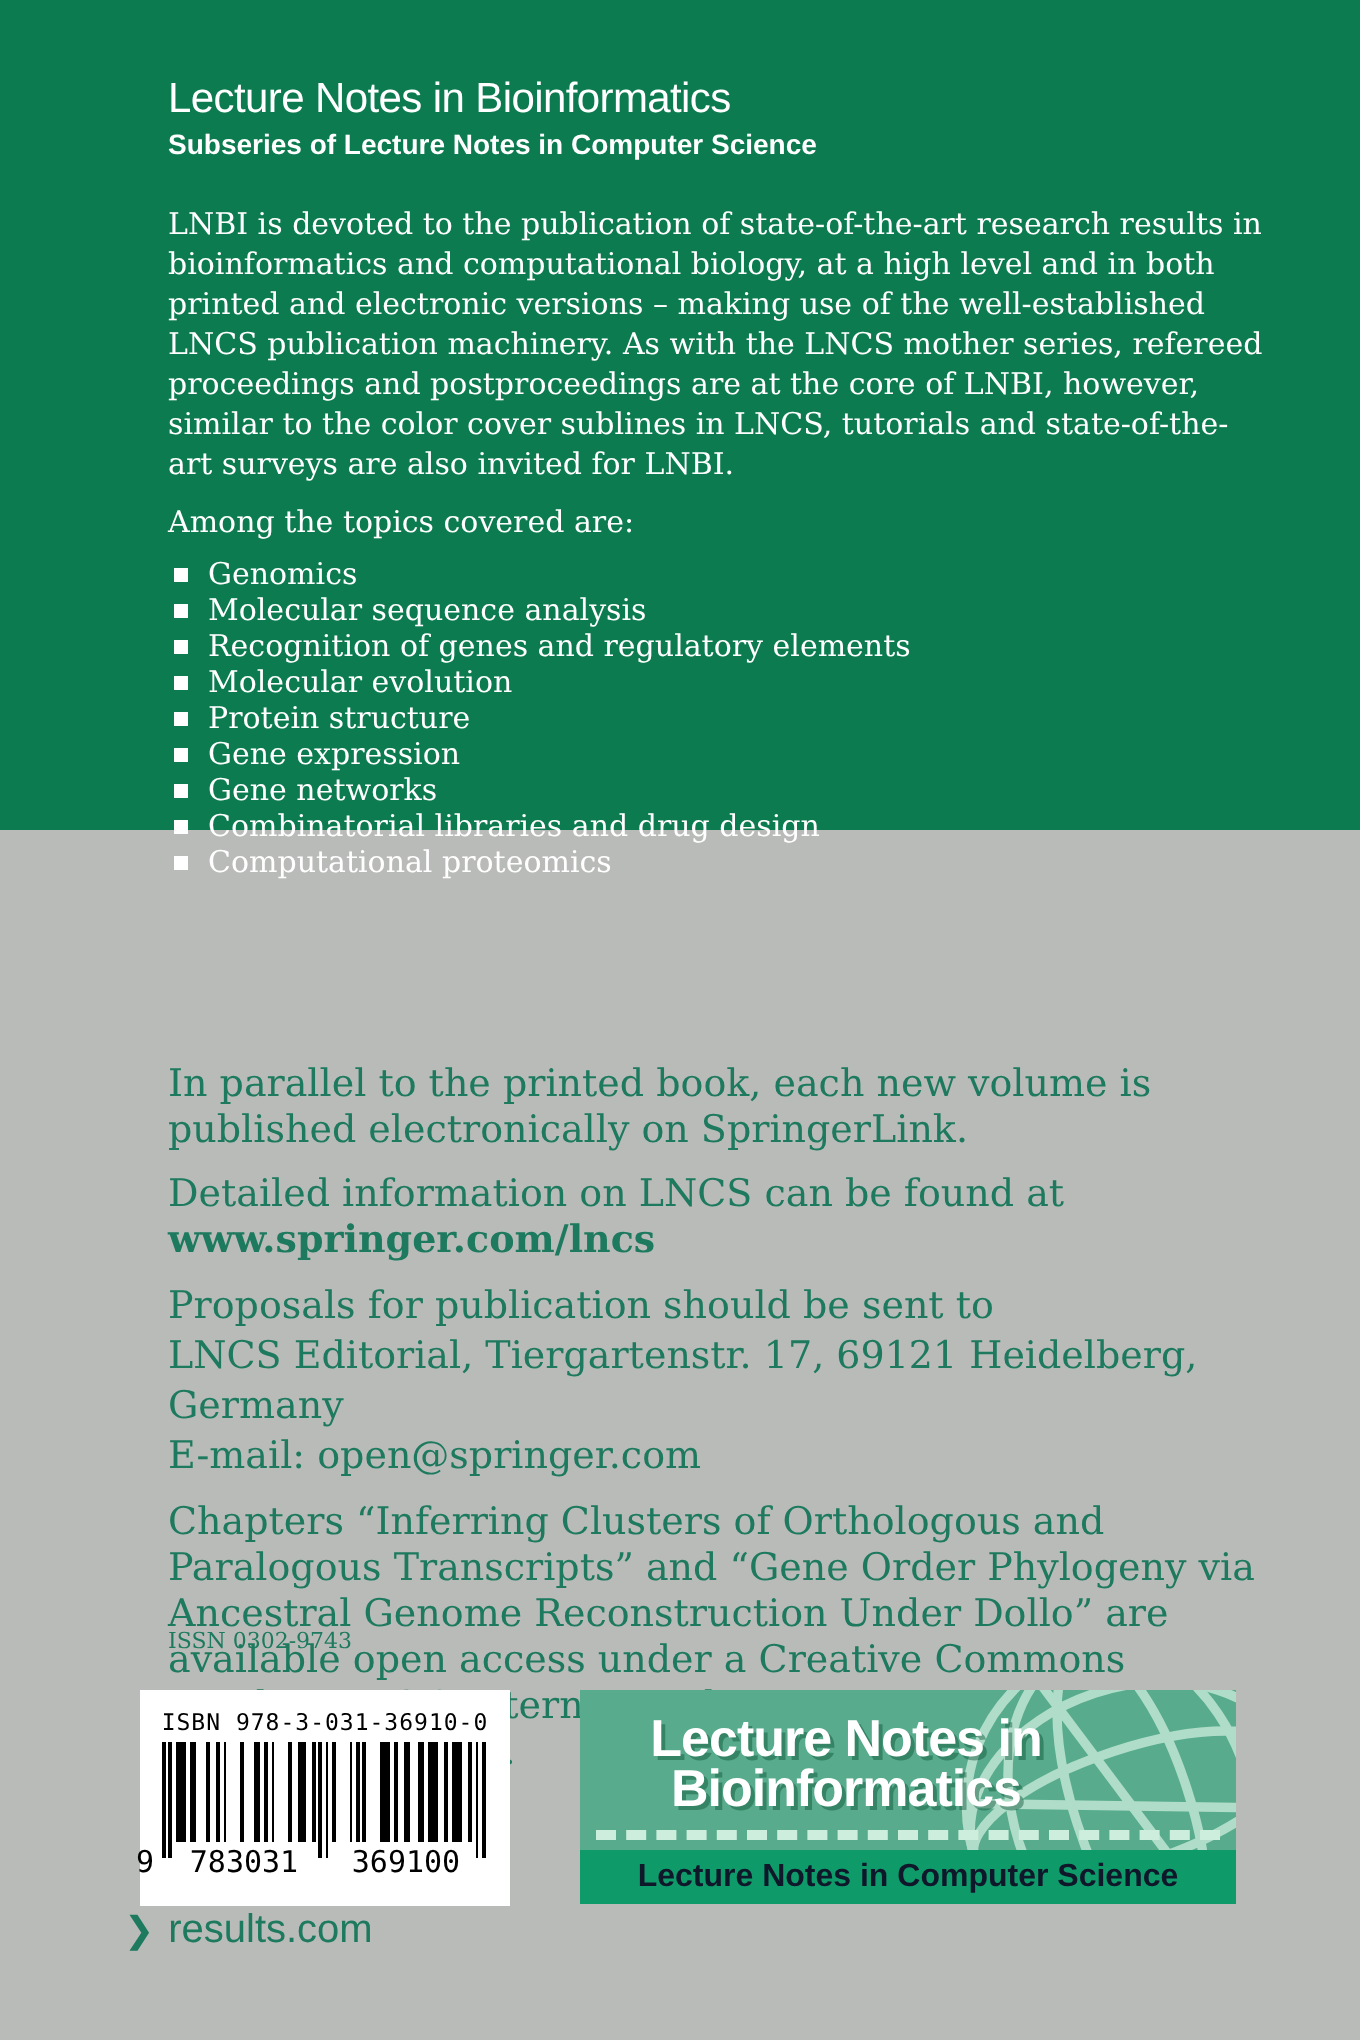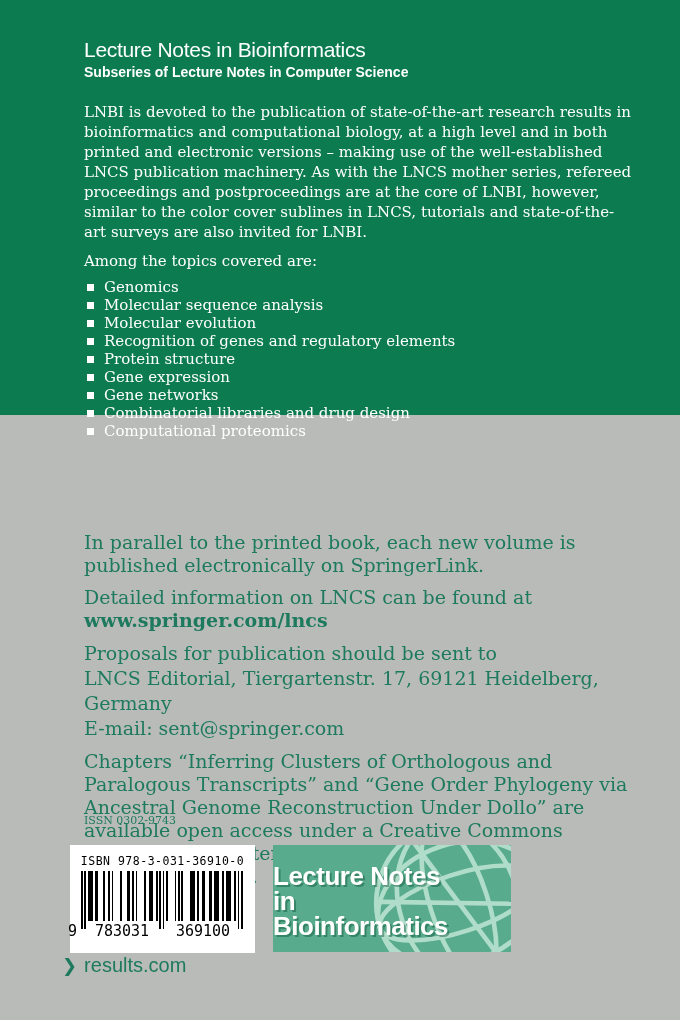--- a/index.html
+++ b/index.html
@@ -72,42 +72,42 @@
   .barcode-digits{
     position:relative;width:163px;height:18px;margin-top:-7px;
     font-family:"DejaVu Sans Mono",monospace;font-size:15px;color:#000;
   }
   .barcode-digits span{position:absolute;top:0;background:transparent;}
   .d-first{left:-13px;}
   .d-left{left:5px;width:72px;text-align:center;background:#fff;}
   .d-right{left:86px;width:72px;text-align:center;background:#fff;}
   
   .logo-box{
-    position:absolute;left:273px;top:845px;width:238px;height:107px;
+    position:absolute;left:290px;top:845px;width:328px;height:107px;
     background:var(--logo_bg);overflow:hidden;
-    display:flex;flex-direction:row;
+    display:flex;flex-direction:column;
   }
   .logo-globe{position:absolute;right:-38px;top:-32px;opacity:.75;}
   .logo-text{
     flex:1;display:flex;flex-direction:column;justify-content:center;
     align-items:center;padding-right:62px;position:relative;z-index:2;
     font-family:"Liberation Sans",sans-serif;font-weight:bold;color:#fff;
     font-size:26px;line-height:25px;letter-spacing:-0.5px;
     text-shadow:2px 2px 0 rgba(12,84,56,.45);
     padding-top:6px;
   }
   .dash-divider{
     position:relative;z-index:2;height:0;margin:2px 8px 5px 8px;
     border-top:5px dashed var(--logo_line);
   }
   .logo-band{
     position:relative;z-index:2;height:27px;background:var(--logo_band);
     display:flex;align-items:center;justify-content:center;
-    font-family:"Liberation Sans",sans-serif;font-weight:normal;
-    font-size:21px;color:#ffffff;
+    font-family:"Liberation Sans",sans-serif;font-weight:bold;
+    font-size:16px;color:#0f172a;
   }
   
   .footer{
     position:absolute;left:62px;top:954px;display:flex;align-items:center;
     color:var(--text_green);
   }
   .chevron{
     font-family:"DejaVu Sans",sans-serif;font-size:18px;font-weight:bold;
     margin-right:7px;
   }
@@ -130,25 +130,25 @@
       <li>
           <span class="bullet"></span>
           <span>Genomics</span>
         </li>
       <li>
           <span class="bullet"></span>
           <span>Molecular sequence analysis</span>
         </li>
       <li>
           <span class="bullet"></span>
+          <span>Recognition of genes and regulatory elements</span>
+        </li>
+      <li>
+          <span class="bullet"></span>
           <span>Molecular evolution</span>
-        </li>
-      <li>
-          <span class="bullet"></span>
-          <span>Recognition of genes and regulatory elements</span>
         </li>
       <li>
           <span class="bullet"></span>
           <span>Protein structure</span>
         </li>
       <li>
           <span class="bullet"></span>
           <span>Gene expression</span>
         </li>
       <li>
@@ -165,21 +165,21 @@
         </li>
     </ul>
   </div>
 
   <div class="info">
     <p>In parallel to the printed book, each new volume is published electronically on SpringerLink.</p>
     <p class="tight">Detailed information on LNCS can be found at</p>
     <p><a href="#" class="url-bold">www.springer.com/lncs</a></p>
     <p class="tight addr-line">Proposals for publication should be sent to</p>
     <p class="tight addr-line">LNCS Editorial, Tiergartenstr. 17, 69121 Heidelberg, Germany</p>
-    <p class="addr-line"><span>E-mail: </span><a href="#" class="url-bold" style="font-weight:normal">sent@springer.com</a></p>
+    <p class="addr-line"><span>E-mail: </span><a href="#" class="url-bold" style="font-weight:normal">open@springer.com</a></p>
     <p>Chapters “Inferring Clusters of Orthologous and Paralogous Transcripts” and “Gene Order Phylogeny via Ancestral Genome Reconstruction Under Dollo” are available open access under a Creative Commons Attribution 4.0 International License via link.springer.com.</p>
   </div>
 
   <div class="issn">ISSN 0302-9743</div>
 
   <div class="barcode-box">
     <div class="isbn-label">ISBN 978-3-031-36910-0</div>
     <div class="bars" id="bars">
         <div style="width: 1.71579px; flex: 0 0 auto; height: 58px; background: rgb(0, 0, 0);"></div>
         <div style="width: 1.71579px; flex: 0 0 auto; height: 58px; background: transparent;"></div>

